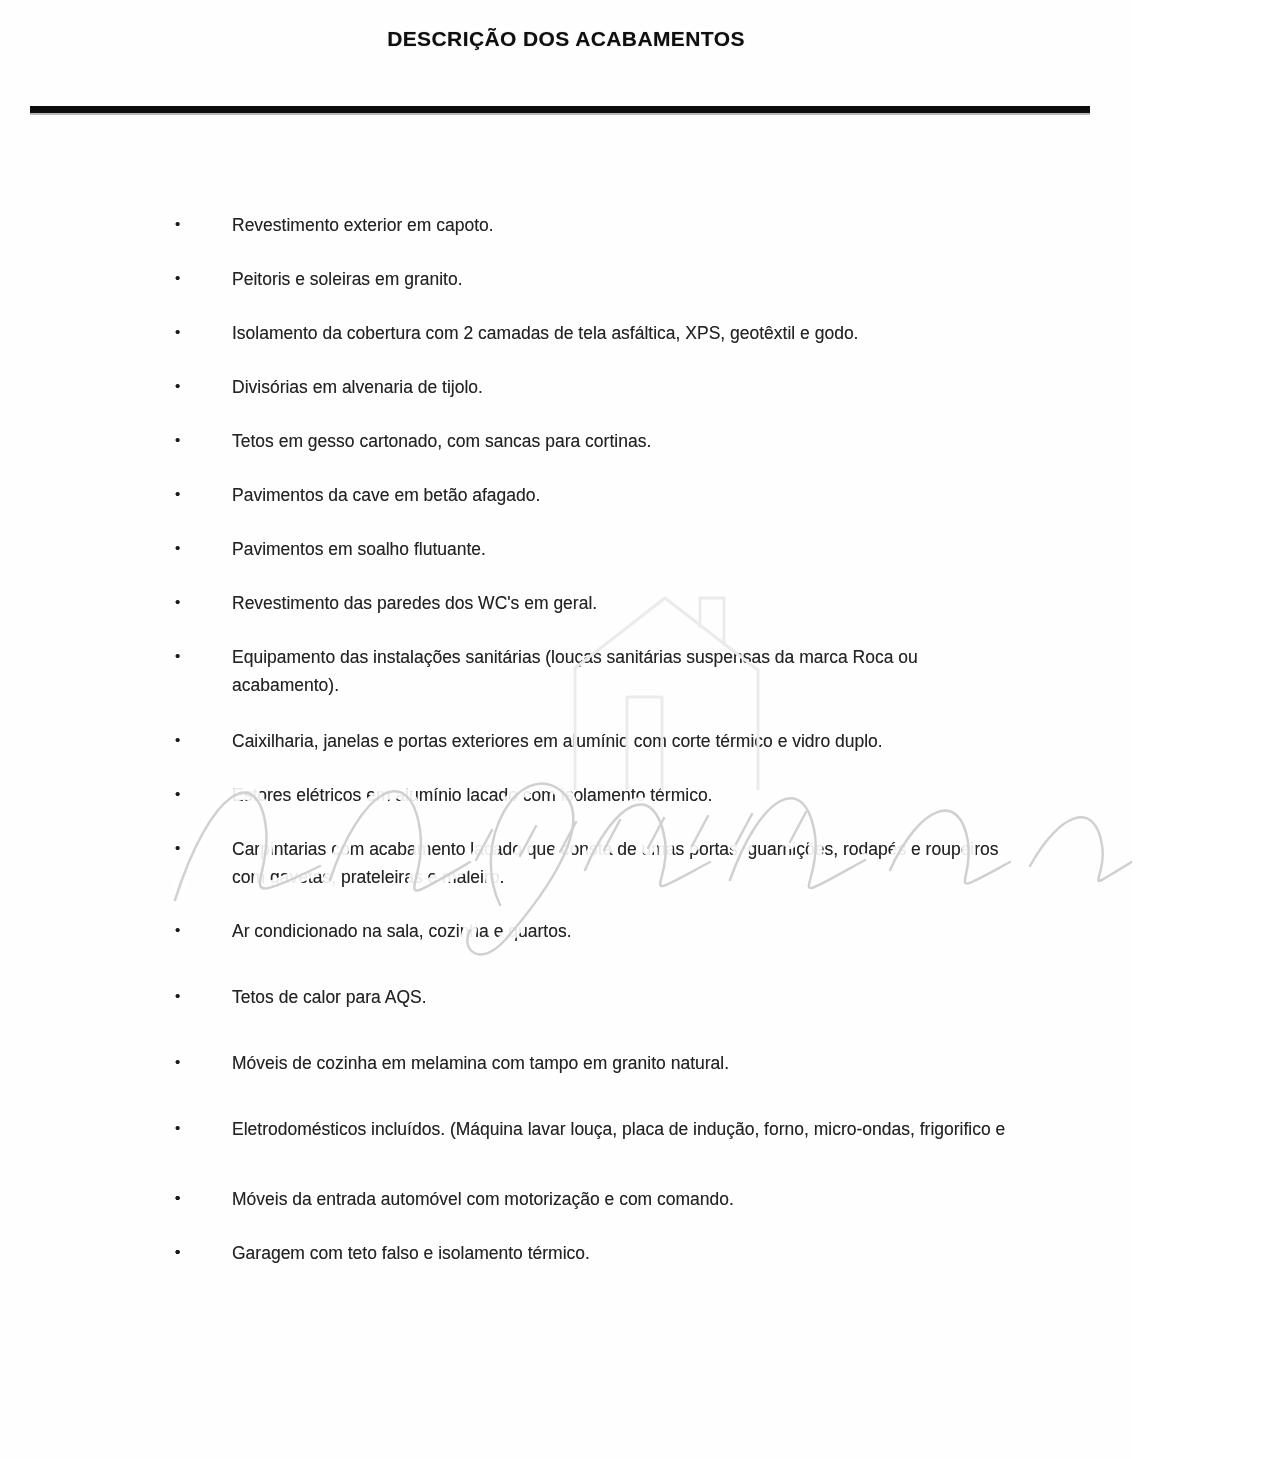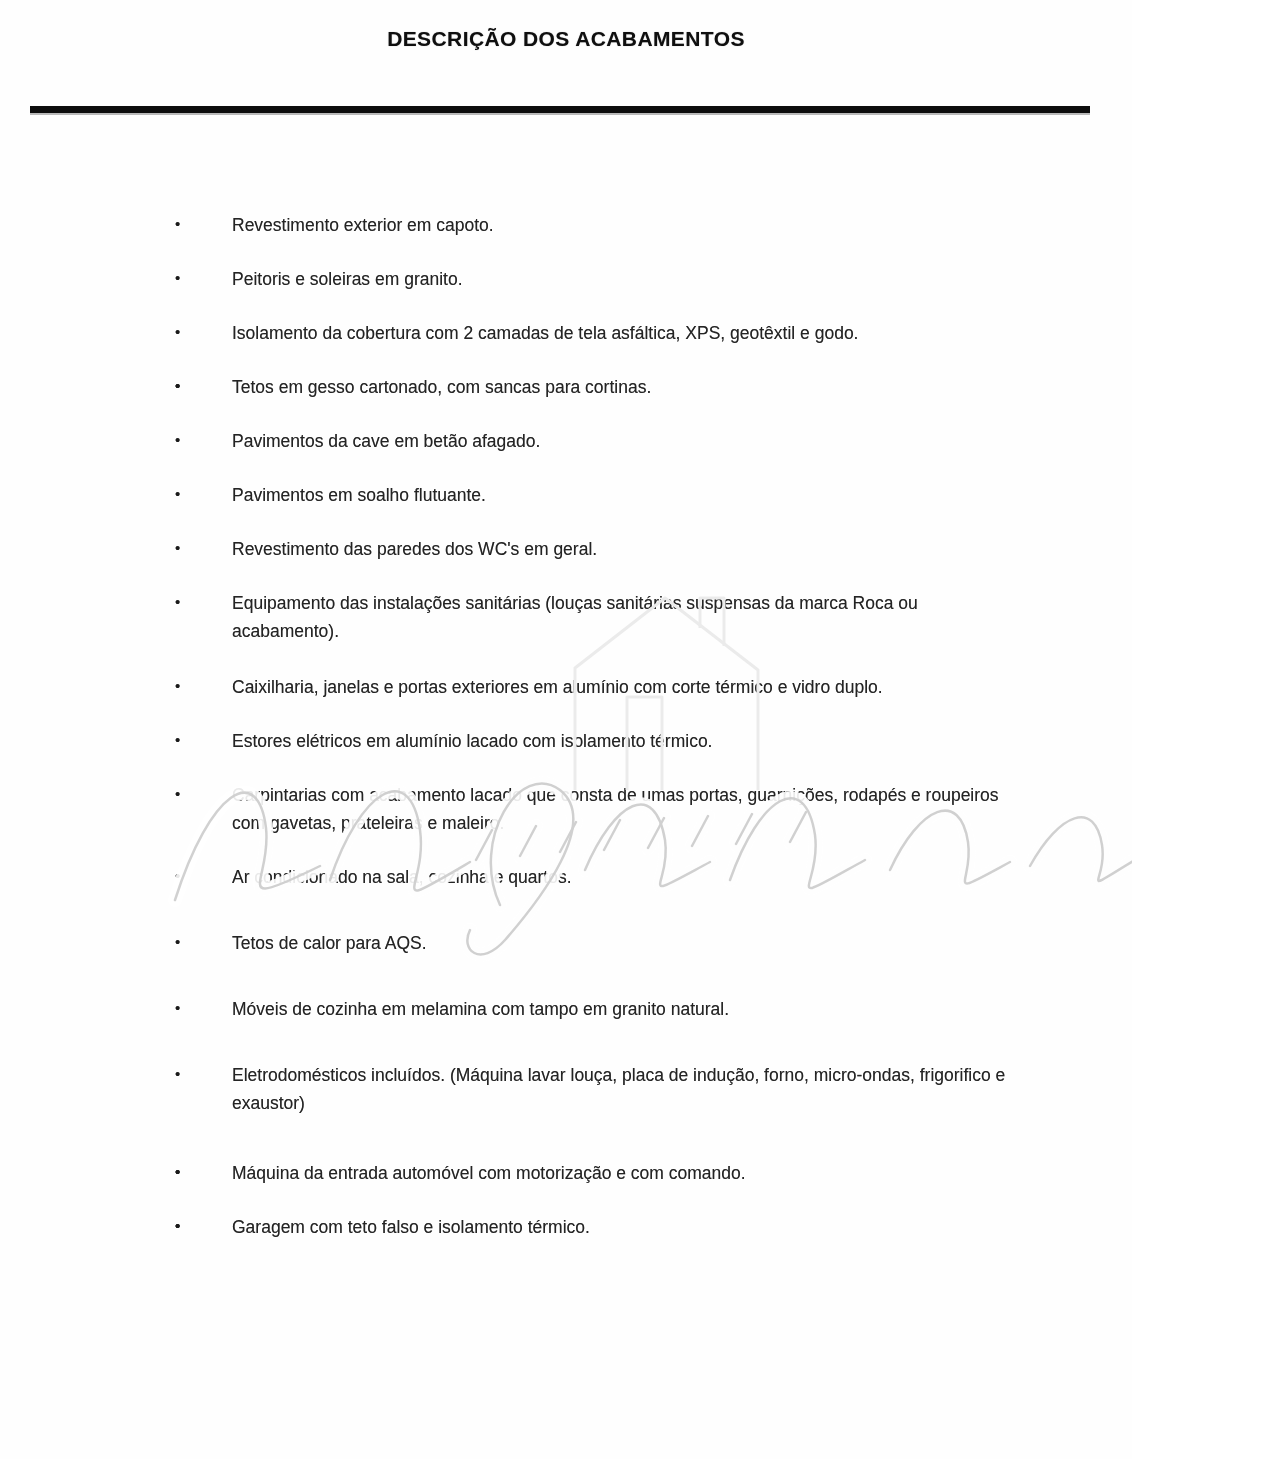--- a/index.html
+++ b/index.html
@@ -98,20 +98,23 @@
         </div>
       </li>
       <li>
         <span class="bullet">•</span>
         <div>
           <div>Isolamento da cobertura com 2 camadas de tela asfáltica, XPS, geotêxtil e godo.</div>
         </div>
       </li>
       <li>
         <span class="bullet">•</span>
+        <div>
+          <div>Divisórias em alvenaria de tijolo.</div>
+        </div>
       </li>
       <li>
         <span class="bullet">•</span>
         <div>
           <div>Tetos em gesso cartonado, com sancas para cortinas.</div>
         </div>
       </li>
       <li>
         <span class="bullet">•</span>
         <div>
@@ -171,30 +174,29 @@
       <li>
         <span class="bullet">•</span>
         <div>
           <div>Móveis de cozinha em melamina com tampo em granito natural.</div>
         </div>
       </li>
       <li>
         <span class="bullet">•</span>
         <div>
           <div>Eletrodomésticos incluídos. (Máquina lavar louça, placa de indução, forno, micro-ondas, frigorifico e</div>
-          <div>exaustor)</div>
-        </div>
-      </li>
-      <li>
-        <span class="bullet">•</span>
-      </li>
-      <li>
-        <span class="bullet">•</span>
-        <div>
-          <div>Máquina da entrada automóvel com motorização e com comando.</div>
+        </div>
+      </li>
+      <li>
+        <span class="bullet">•</span>
+      </li>
+      <li>
+        <span class="bullet">•</span>
+        <div>
+          <div>Móveis da entrada automóvel com motorização e com comando.</div>
         </div>
       </li>
       <li>
         <span class="bullet">•</span>
       </li>
       <li>
         <span class="bullet">•</span>
         <div>
           <div>Garagem com teto falso e isolamento térmico.</div>
         </div>

